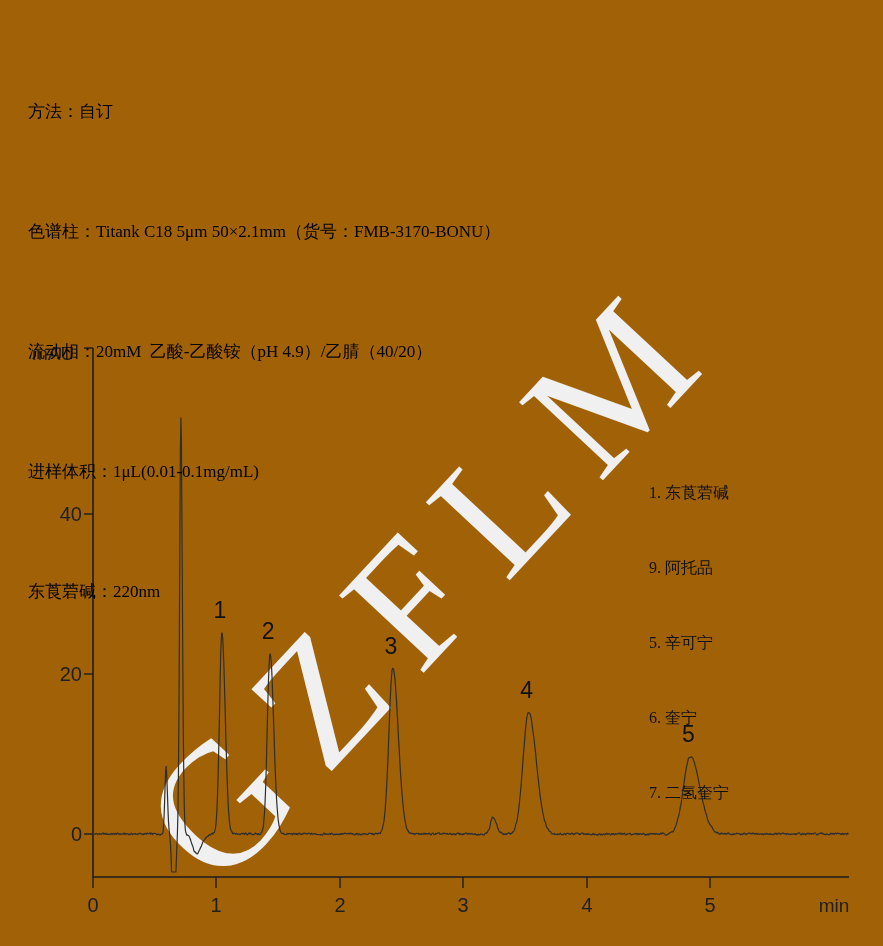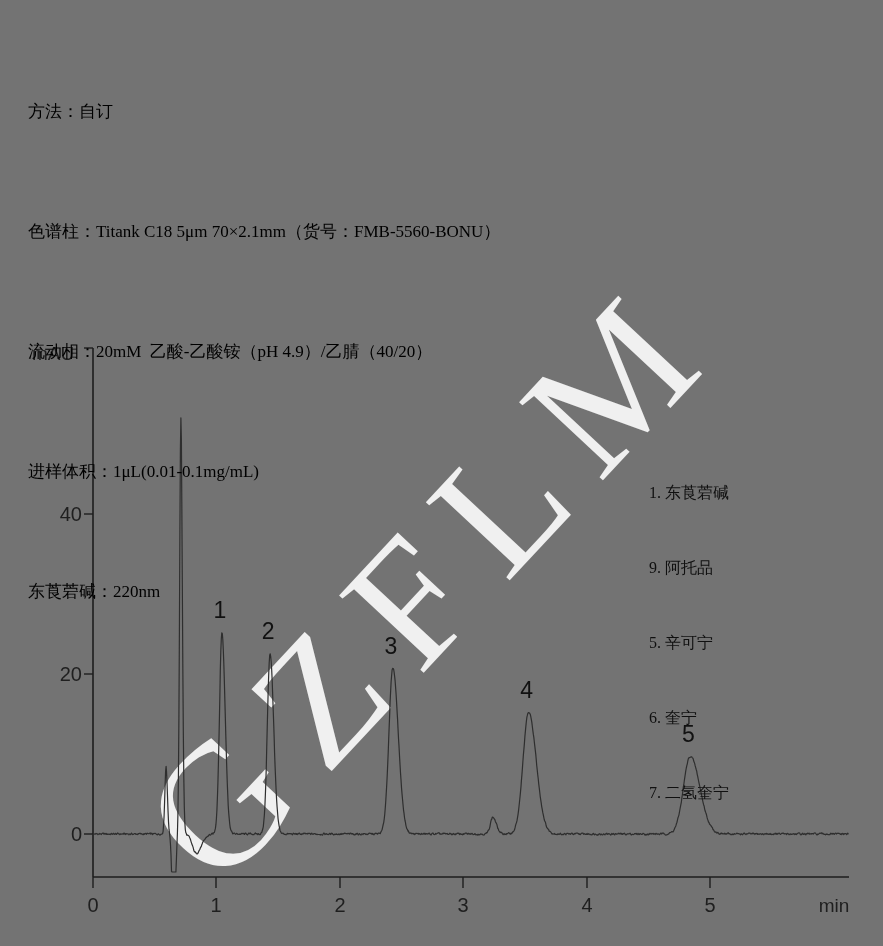--- a/index.html
+++ b/index.html
@@ -1,19 +1,19 @@
 <!DOCTYPE html>
 <html><head>
 <meta charset="utf-8">
 <style>
   html,body{margin:0;padding:0;background:#ffffff;}
   .page{
     position:relative;
     width:883px;height:946px;
-    background:#737373;
+    background:#a16207;
     overflow:hidden;
     font-family:"Liberation Serif","DejaVu Serif",serif;
   }
   .header{
     position:absolute;left:28px;top:12px;z-index:3;
     font-size:17px;line-height:40px;color:#000000;
     white-space:pre;
   }
   .header .hline{height:40px;}
   .watermark{
@@ -46,21 +46,21 @@
     white-space:pre;
   }
 </style>
 </head>
 <body>
 
 <div class="page">
 
   <div class="header">
     <div class="hline">方法：自订</div>
-    <div class="hline">色谱柱：Titank C18 5μm 70×2.1mm（货号：FMB-5560-BONU）</div>
+    <div class="hline">色谱柱：Titank C18 5μm 50×2.1mm（货号：FMB-3170-BONU）</div>
     <div class="hline">流动相：20mM  乙酸-乙酸铵（pH 4.9）/乙腈（40/20）</div>
     <div class="hline">进样体积：1μL(0.01-0.1mg/mL)</div>
     <div class="hline">东莨菪碱：220nm</div>
   </div>
 
   <div class="watermark" style="color: rgb(240, 240, 240);">GZFLM</div>
 
   <svg class="chart" width="883" height="946" viewBox="0 0 883 946">
 
     <line class="axis" x1="93" y1="348" x2="93" y2="877"></line>

